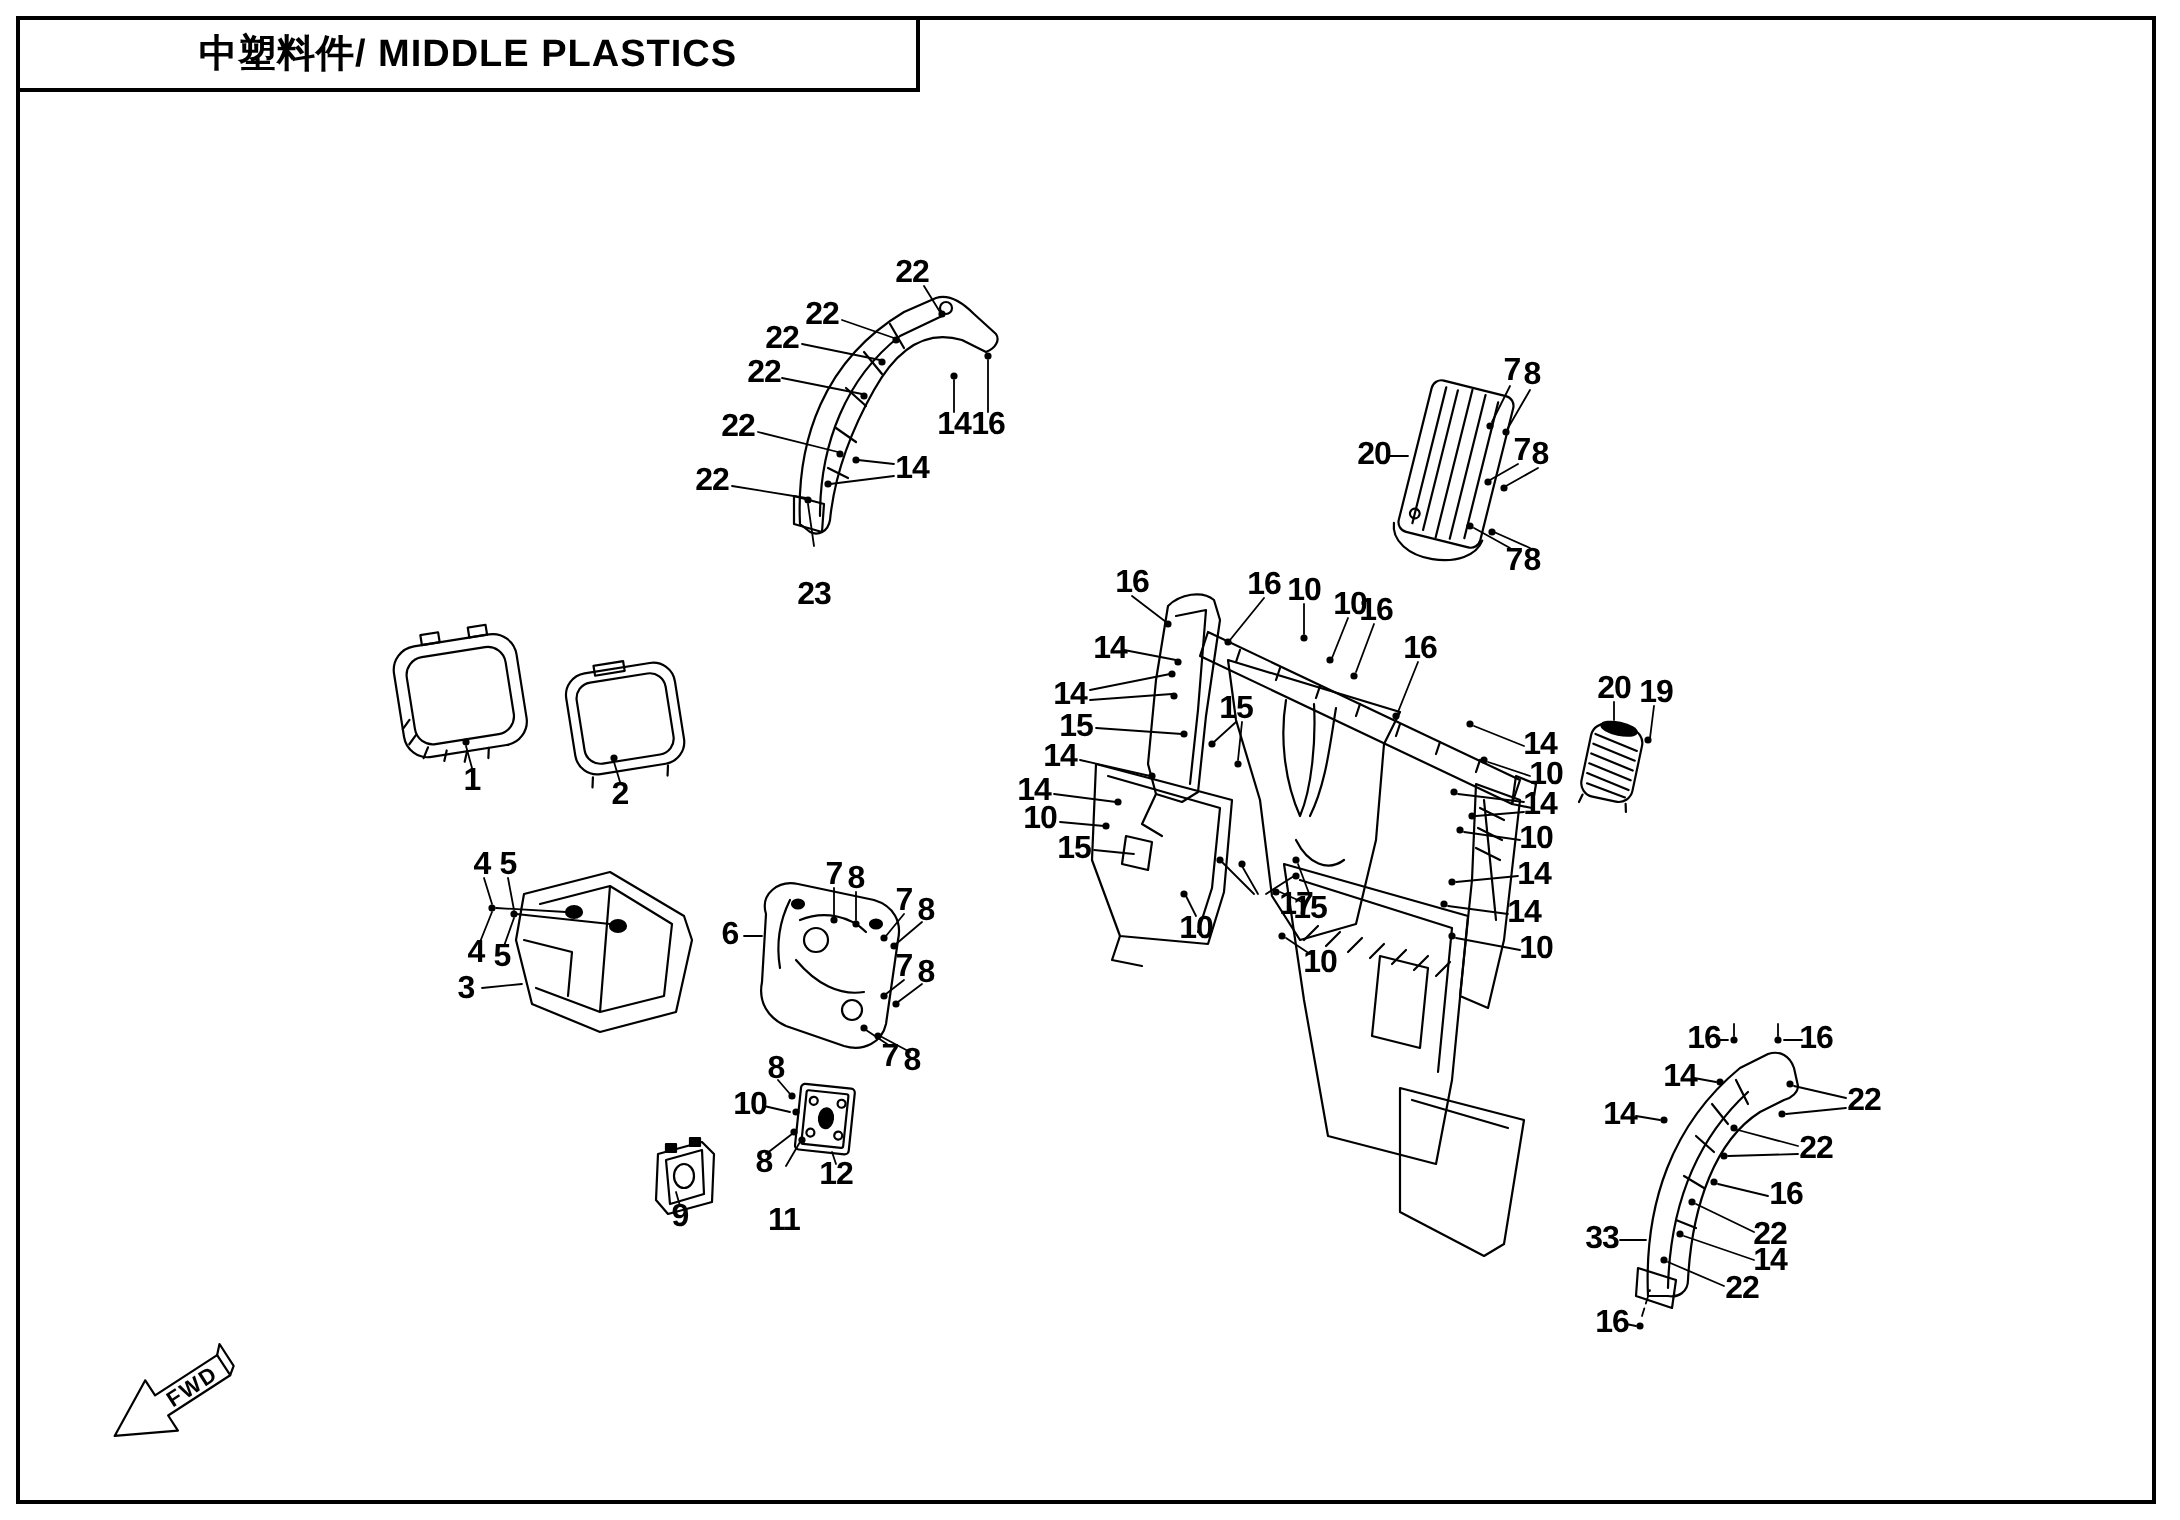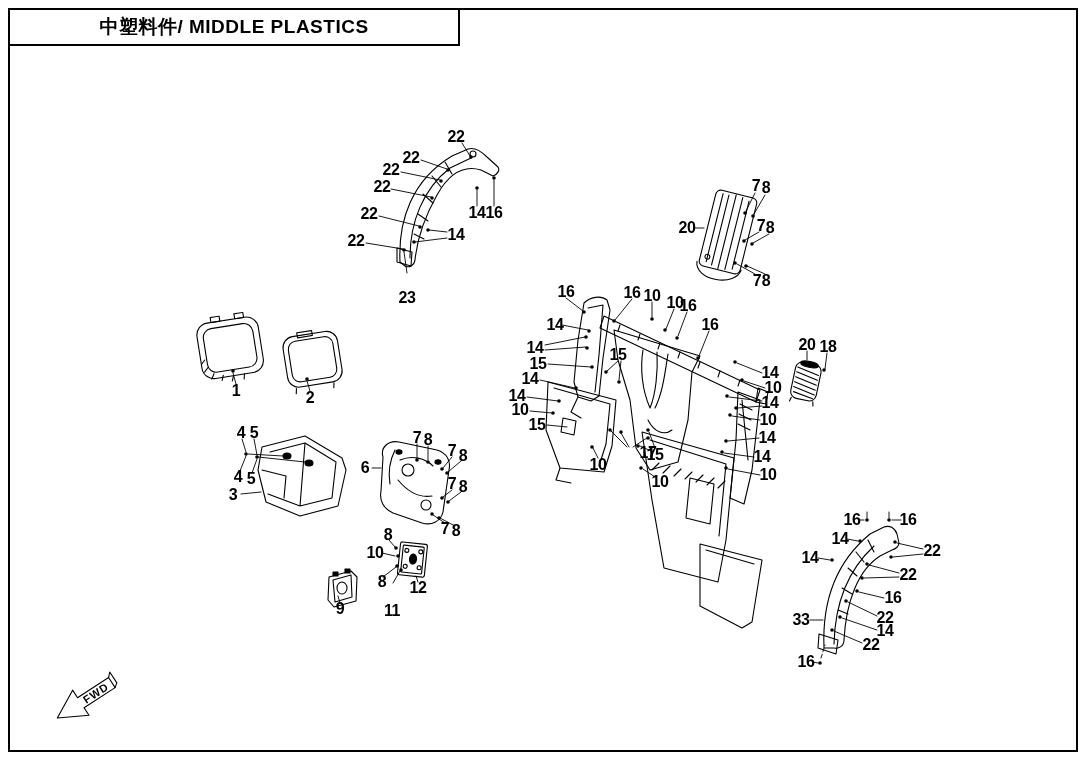--- a/index.html
+++ b/index.html
@@ -227,21 +227,21 @@
     <div class="callout" style="left: 655px; top: 455px;">15</div>
     <div class="callout" style="left: 660px; top: 482px;">10</div>
     <div class="callout" style="left: 770px; top: 373px;">14</div>
     <div class="callout" style="left: 773px; top: 388px;">10</div>
     <div class="callout" style="left: 770px; top: 403px;">14</div>
     <div class="callout" style="left: 768px; top: 420px;">10</div>
     <div class="callout" style="left: 767px; top: 438px;">14</div>
     <div class="callout" style="left: 762px; top: 457px;">14</div>
     <div class="callout" style="left: 768px; top: 475px;">10</div>
     <div class="callout" style="left: 807px; top: 345px;">20</div>
-    <div class="callout" style="left: 828px; top: 347px;">18</div>
+    <div class="callout" style="left: 828px; top: 347px;">19</div>
     <div class="callout" style="left: 852px; top: 520px;">16</div>
     <div class="callout" style="left: 908px; top: 520px;">16</div>
     <div class="callout" style="left: 840px; top: 539px;">14</div>
     <div class="callout" style="left: 932px; top: 551px;">22</div>
     <div class="callout" style="left: 810px; top: 558px;">14</div>
     <div class="callout" style="left: 908px; top: 575px;">22</div>
     <div class="callout" style="left: 893px; top: 598px;">16</div>
     <div class="callout" style="left: 885px; top: 618px;">22</div>
     <div class="callout" style="left: 885px; top: 631px;">14</div>
     <div class="callout" style="left: 801px; top: 620px;">33</div>

